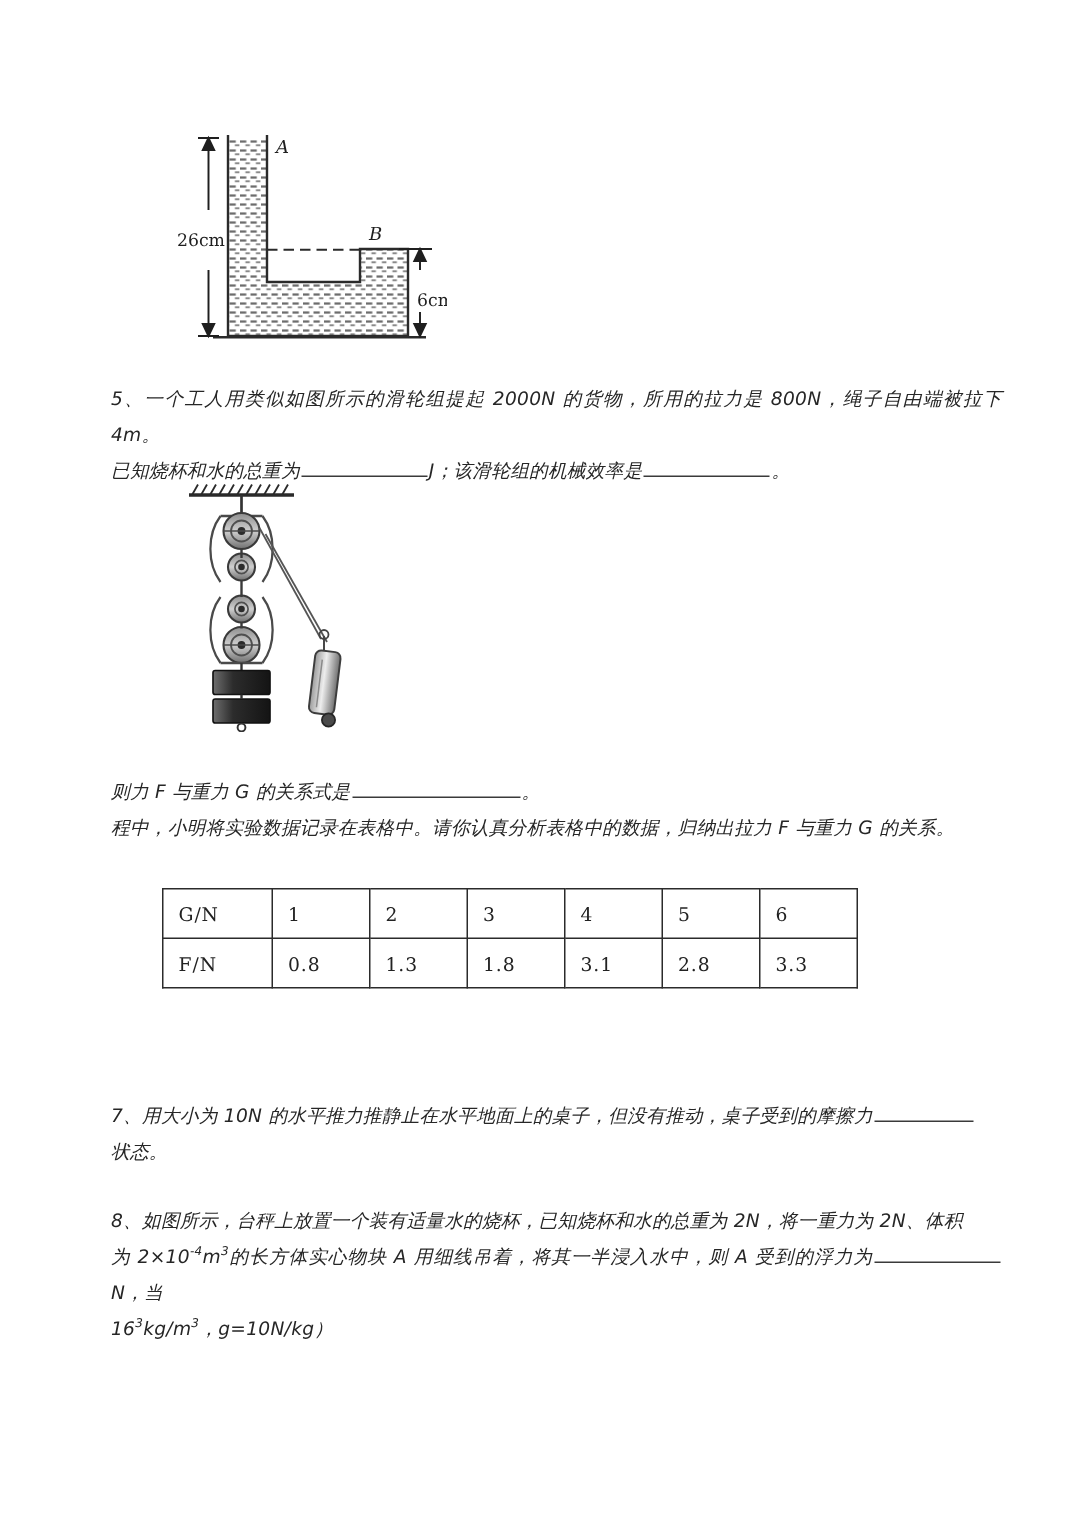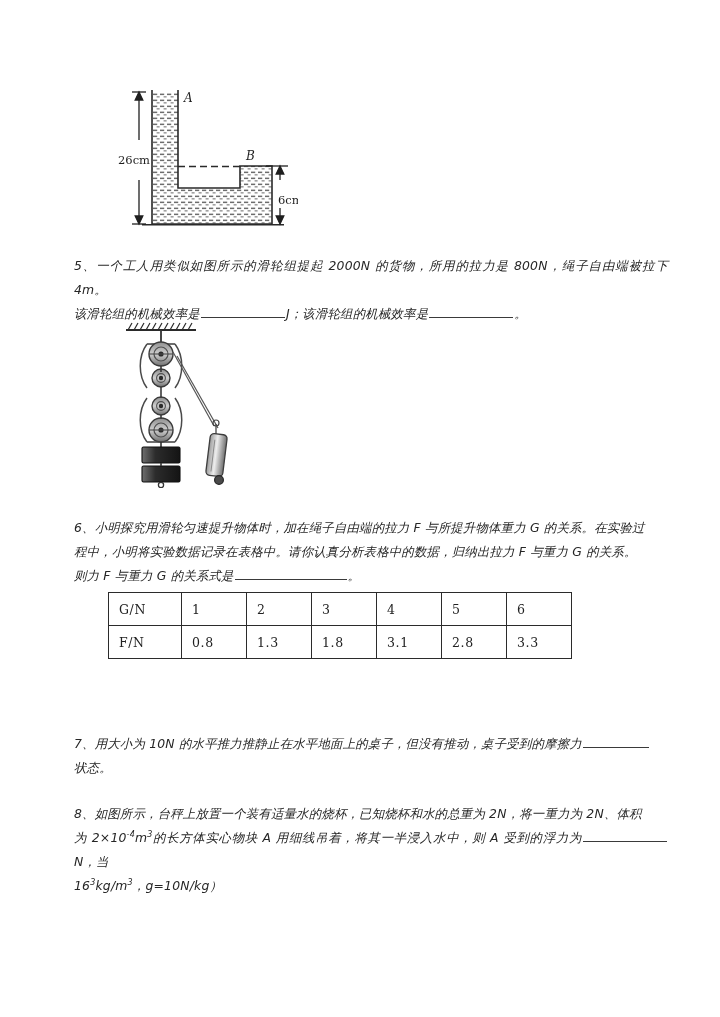--- a/index.html
+++ b/index.html
@@ -137,21 +137,21 @@
 
       <text x="66" y="22" font-family="DejaVu Serif, Liberation Serif, serif" font-size="12" font-style="italic" fill="#1f1f1f">A</text>
       <text x="128" y="80" font-family="DejaVu Serif, Liberation Serif, serif" font-size="12" font-style="italic" fill="#1f1f1f">B</text>
       <text x="0" y="84" font-family="DejaVu Serif, Liberation Serif, serif" font-size="11.5" fill="#1f1f1f">26cm</text>
       <text x="160" y="124" font-family="DejaVu Serif, Liberation Serif, serif" font-size="11.5" fill="#1f1f1f">6cm</text>
     </svg>
   </div>
 
   <div class="qblock" style="top:254px;">
     <span class="qline">5、一个工人用类似如图所示的滑轮组提起 2000N 的货物，所用的拉力是 800N，绳子自由端被拉下 4m。</span>
-    <span class="qline"><span>该滑轮组的机械效率是</span><span class="blank b-lg"></span><span>J；该滑轮组的机械效率是</span><span class="blank b-lg"></span><span>。</span></span>
+    <span class="qline"><span>已知烧杯和水的总重为</span><span class="blank b-lg"></span><span>J；该滑轮组的机械效率是</span><span class="blank b-lg"></span><span>。</span></span>
   </div>
 
   <div class="fig-pulley">
     <svg width="180" height="172" viewBox="0 0 180 172" xmlns="http://www.w3.org/2000/svg">
       <defs>
         <linearGradient id="wtGrad" x1="0" y1="0" x2="1" y2="0">
           <stop offset="0%" stop-color="#6f6f6f"></stop>
           <stop offset="35%" stop-color="#2c2c2c"></stop>
           <stop offset="100%" stop-color="#141414"></stop>
         </linearGradient>
@@ -235,23 +235,22 @@
         <line x1="43" y1="126" x2="43" y2="131" stroke="#333" stroke-width="1.6"></line>
         <rect x="24" y="131" width="38" height="16" rx="1.5" fill="url(#wtGrad)" stroke="#111" stroke-width="1.1"></rect>
         <rect x="24" y="150" width="38" height="16" rx="1.5" fill="url(#wtGrad)" stroke="#111" stroke-width="1.1"></rect>
         <line x1="43" y1="147" x2="43" y2="150" stroke="#333" stroke-width="1.6"></line>
         <circle cx="43" cy="169" r="2.6" fill="none" stroke="#333" stroke-width="1.3"></circle>
       </g>
     </svg>
   </div>
 
   <div class="qblock" style="top:516px;">
-    <span class="qline">6、小明探究用滑轮匀速提升物体时，加在绳子自由端的拉力 F 与所提升物体重力 G 的关系。在实验过</span>
+    <span class="qline"><span>则力 F 与重力 G 的关系式是</span><span class="blank b-xl"></span><span>。</span></span>
     <span class="qline">程中，小明将实验数据记录在表格中。请你认真分析表格中的数据，归纳出拉力 F 与重力 G 的关系。</span>
-    <span class="qline"><span>则力 F 与重力 G 的关系式是</span><span class="blank b-xl"></span><span>。</span></span>
   </div>
 
   <div class="data-table-wrap">
     <table class="data-table">
       <tbody>
         <tr>
           <td class="hdr">G/N</td>
           <td class="val">1</td>
           <td class="val">2</td>
           <td class="val">3</td>

